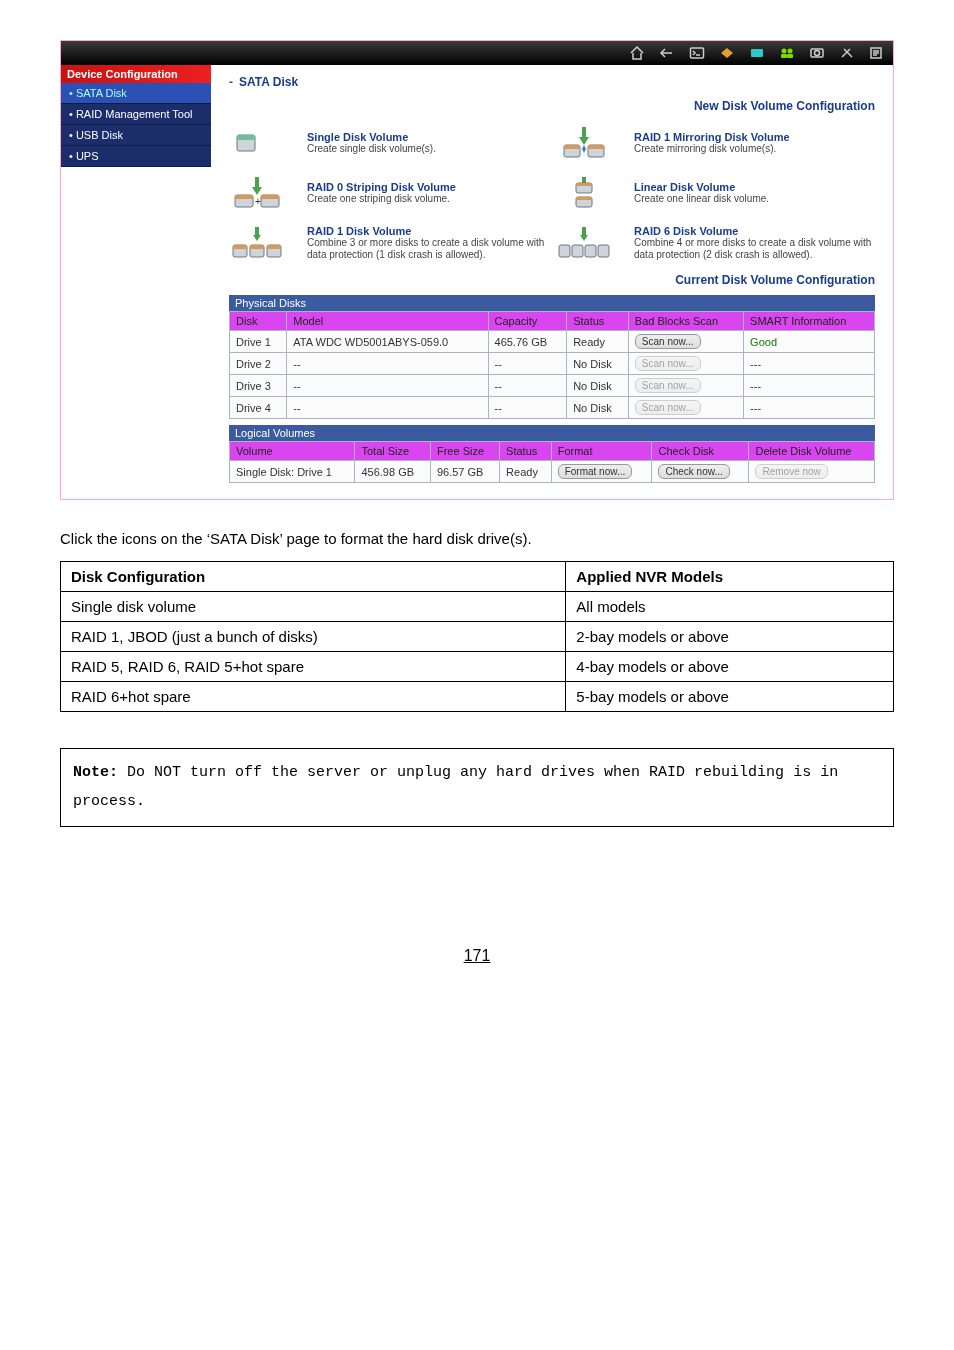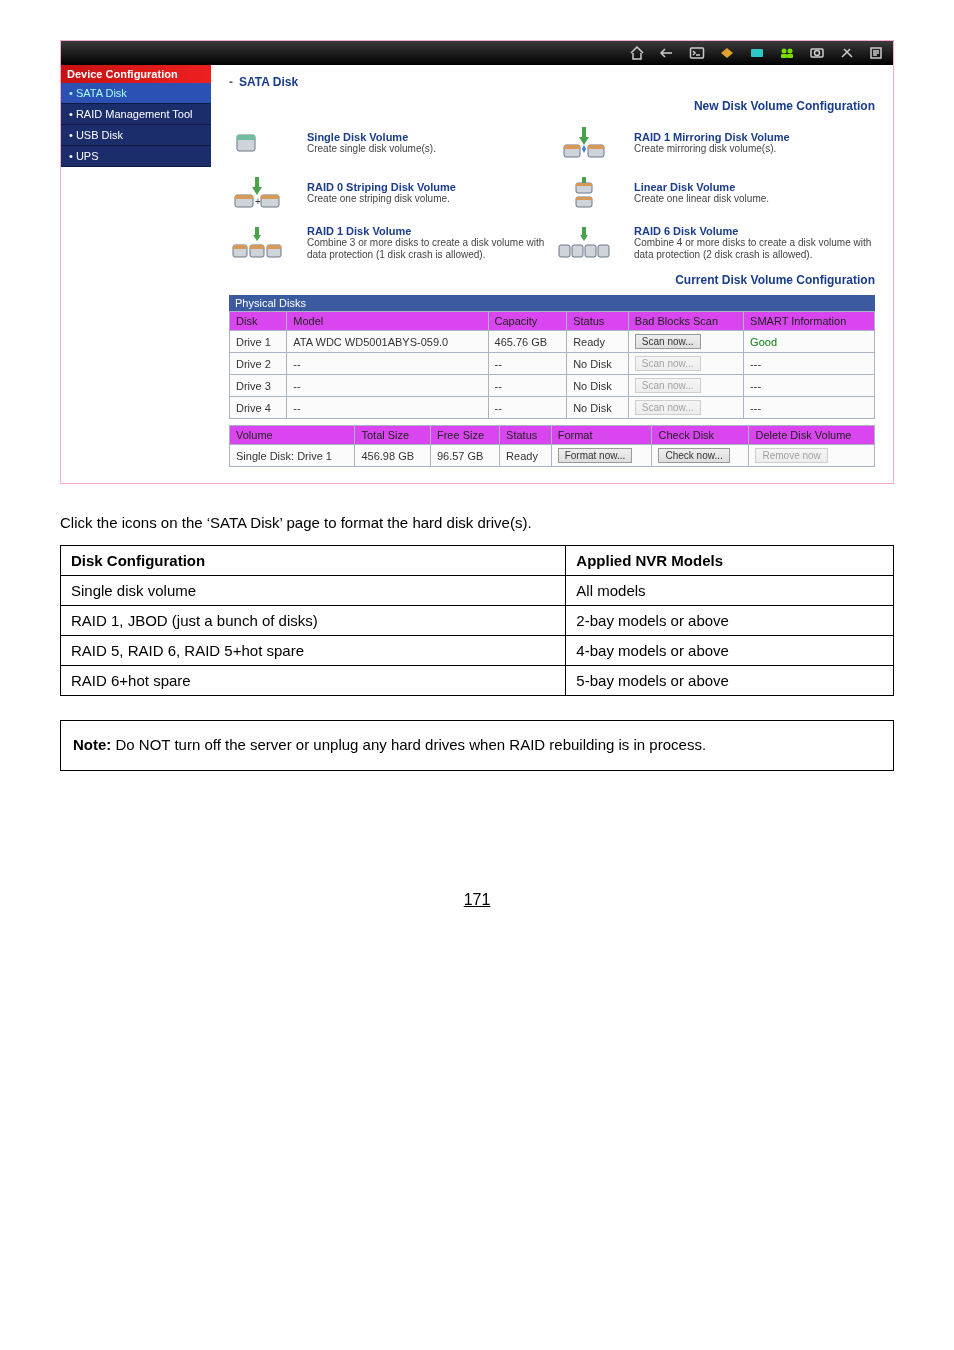--- a/index.html
+++ b/index.html
@@ -138,21 +138,21 @@
     padding: 3px 6px;
     color:#333;
     background: #fbfbfb;
   }
   .grid td.good { color:#0a7d0a; }
   .btn-gray {
     font-size:10px;
     padding: 1px 6px;
     border: 1px solid #999;
     background: linear-gradient(#eee,#ddd);
-    border-radius: 0;
+    border-radius: 6px;
     display:inline-block;
     text-align:center;
   }
   .btn-dis {
     opacity: .45;
   }
 
   
   .doc-text {
     font-family: Verdana, Arial, sans-serif;
@@ -172,23 +172,23 @@
     text-align: left;
     vertical-align: top;
   }
   table.doc th {
     font-weight: bold;
     background: #fff;
   }
   .note-box {
     border: 1px solid #000;
     padding: 10px 12px;
-    font-family: Liberation Sans, sans-serif;
+    font-family: Liberation Mono, monospace;
     font-size: 15px;
-    margin-top: 24px;
+    margin-top: 36px;
     line-height: 1.9;
   }
   .pagenum {
     text-align: center;
     font-family: Verdana, Arial, sans-serif;
     font-size: 16px;
     margin-top: 120px;
     text-decoration: underline;
   }
 </style>
@@ -387,20 +387,21 @@
                 <td>Drive 4</td>
                 <td>--</td>
                 <td>--</td>
                 <td>No Disk</td>
                 <td><span class="btn-gray btn-dis">Scan now...</span></td>
                 <td class="">---</td>
               </tr>
             </tbody>
         </table>
 
+        <div class="sub-header">Logical Volumes</div>
         <table class="grid">
           <tbody>
               <tr>
             <th>Volume</th>
             <th>Total Size</th>
             <th>Free Size</th>
             <th>Status</th>
             <th>Format</th>
             <th>Check Disk</th>
             <th>Delete Disk Volume</th>

